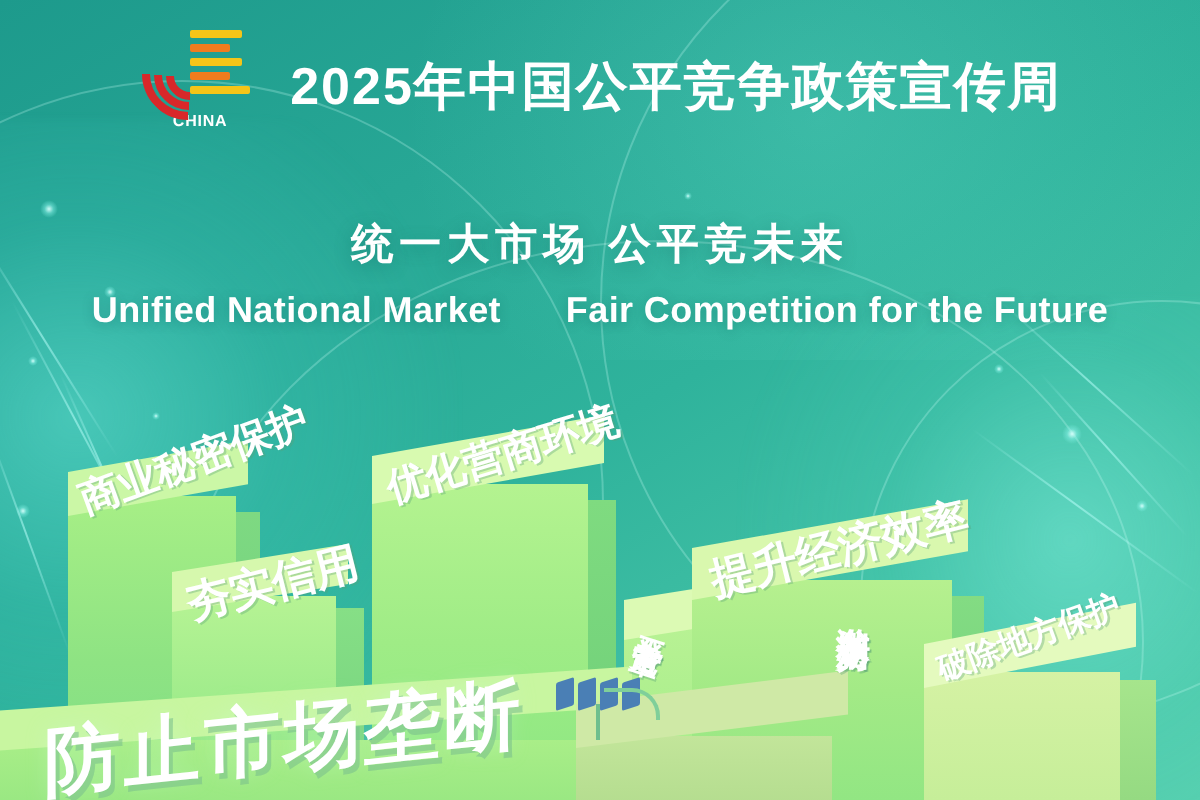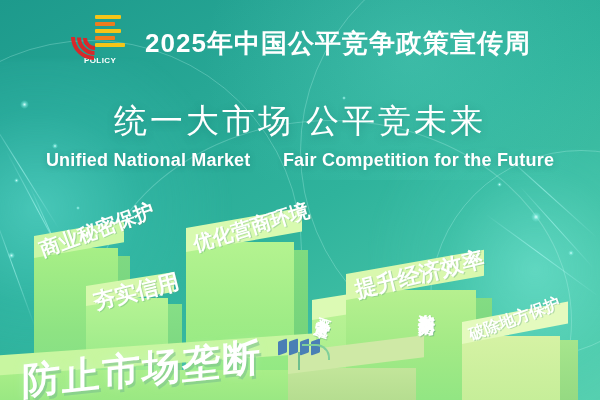--- a/index.html
+++ b/index.html
@@ -123,27 +123,28 @@
 
   
   .slogan {
     position: absolute;
     left: 0; top: 100px;
     width: 600px;
     text-align: center;
     z-index: 8;
   }
   .slogan-cn {
-    font-size: 33px;
-    font-weight: 400;
+    font-size: 21px;
+    font-weight: 700;
     color: #ffffff;
     letter-spacing: 3px;
     line-height: 1.25;
     text-shadow: 0 2px 9px rgba(12,90,85,0.32);
     white-space: nowrap;
+    margin-top: 10px;
   }
   .slogan-en {
     margin-top: 9px;
     font-size: 18px;
     font-weight: 700;
     color: #ffffff;
     letter-spacing: 0.2px;
     text-shadow: 0 1px 6px rgba(12,90,85,0.30);
     white-space: nowrap;
     text-align: center;
@@ -245,21 +246,21 @@
       <div class="logo-mark">
         <div class="ring" style="left:0px;  top:1px;  width:38px; height:38px; border-width:4px; border-color:#d8282a;"></div>
         <div class="ring" style="left:6px;  top:7px;  width:27px; height:27px; border-width:4px; border-color:#d8282a;"></div>
         <div class="ring" style="left:12px; top:13px; width:16px; height:16px; border-width:4px; border-color:#d8282a;"></div>
         <div class="logo-bar" style="left:24px; top:2px;  width:26px; height:4px; background:#f5c518;"></div>
         <div class="logo-bar" style="left:24px; top:9px;  width:20px; height:4px; background:#f07c1e;"></div>
         <div class="logo-bar" style="left:24px; top:16px; width:26px; height:4px; background:#f5c518;"></div>
         <div class="logo-bar" style="left:24px; top:23px; width:20px; height:4px; background:#f07c1e;"></div>
         <div class="logo-bar" style="left:24px; top:30px; width:30px; height:4px; background:#f5c518;"></div>
       </div>
-      <div class="logo-text">POLICY</div>
+      <div class="logo-text">CHINA</div>
     </div>
 
     <div class="title-block">
       <div class="title-cn">2025年中国公平竞争政策宣传周</div>
     </div>
 
   </div>
 
   <div class="slogan">
     <div class="slogan-cn">统一大市场  公平竞未来</div>

